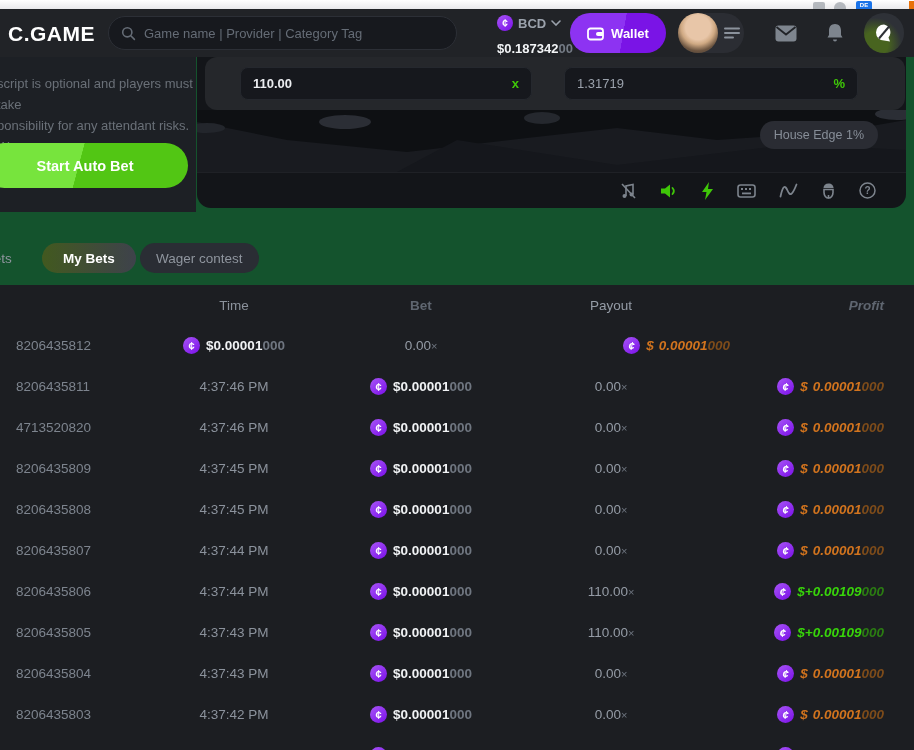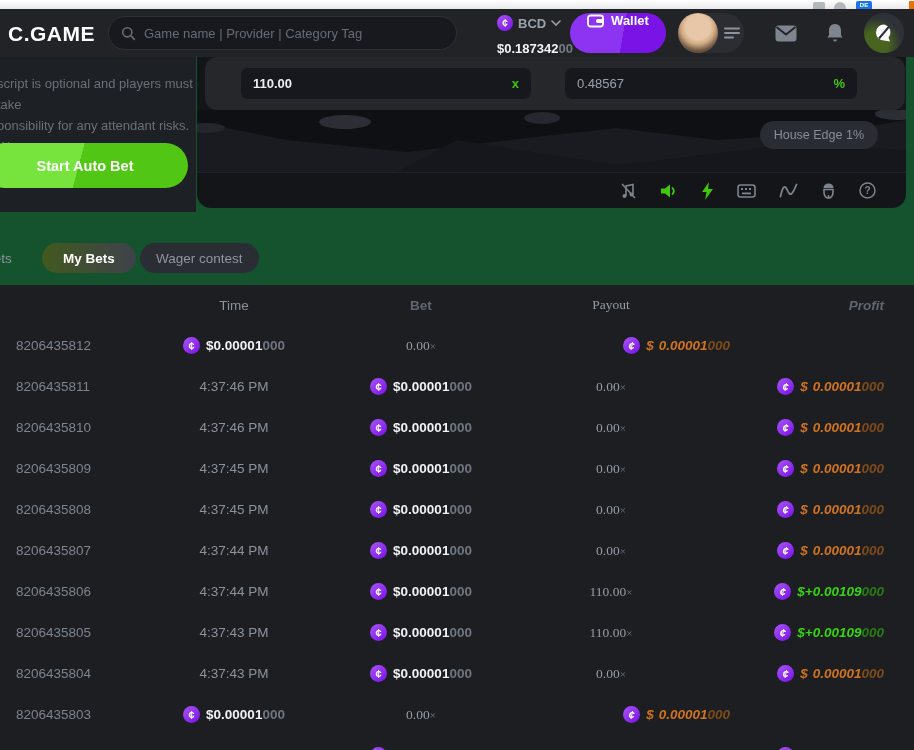--- a/index.html
+++ b/index.html
@@ -30,21 +30,21 @@
   .cur-balance { margin-top:10px; font-size:13px; font-weight:bold; }
   .bal-main { color:#f2f4f6; } .bal-dim { color:#747b85; }
 
   .coin { display:inline-flex; align-items:center; justify-content:center; width:17px; height:17px;
     border-radius:50%; background:linear-gradient(140deg,#a855f7,#7a0fe8); color:#fff;
     font-size:11px; font-weight:bold; flex:0 0 auto; }
   .coin.small { width:16px; height:16px; font-size:10px; }
 
   .wallet-btn { position:absolute; left:570px; top:4px; width:96px; height:40px; border-radius:20px;
     background:linear-gradient(100deg,#8d33f2 55%,#7a14e6 55.2%); border:none; display:flex;
-    align-items:flex-start; justify-content:center; gap:7px; color:#fff; font-weight:bold; font-size:13px; cursor:pointer; }
+    align-items:center; justify-content:center; gap:7px; color:#fff; font-weight:bold; font-size:13px; cursor:pointer; }
 
   .avatar-pill { position:absolute; left:678px; top:4px; height:40px; width:66px; border-radius:20px;
     background:#2b2d33; display:flex; align-items:center; cursor:pointer; }
   .avatar { width:40px; height:40px; border-radius:50%;
     background:radial-gradient(circle at 50% 36%, #e8c6a8 0 38%, #cfa983 52%, #6b5440 72%, #403a34 100%); }
   .menu-icon { margin-left:6px; color:#8b929c; }
 
   .hdr-icon { position:absolute; top:16px; color:#7e858e; cursor:pointer; }
   .mail { left:775px; } .bell { left:826px; top:14px; }
   .chat-circle { position:absolute; left:864px; top:4px; width:40px; height:40px; border-radius:50%;
@@ -92,21 +92,21 @@
   .table { position:absolute; left:0; top:285px; width:914px; height:465px; background:#1c1e22; }
   .trow { display:grid; grid-template-columns:118px 232px 142px 238px 1fr; align-items:center;
     height:41px; padding-right:30px; }
   .thead { height:40px; color:#5f6670; font-size:13px; }
   .c-time,.c-bet,.c-payout { text-align:center; }
   .c-profit { text-align:right; }
   .c-id { color:#7d848e; font-size:13.5px; padding-left:16px; white-space:nowrap; }
   .c-time { color:#8b929c; font-size:13.5px; }
   .c-bet { display:flex; align-items:center; justify-content:center; gap:6px; font-size:13.5px; font-weight:bold; }
   .bet-main { color:#f0f2f4; } .bet-dim { color:#6f7680; }
-  .c-payout { color:#959ca6; font-size:13.5px;font-family:Liberation Serif, serif; }
+  .c-payout { color:#959ca6; font-size:13.5px; }
   .payout-x { color:#6f7680; font-size:11px; }
   .c-profit { display:flex; align-items:center; justify-content:flex-end; gap:6px; font-size:13.5px; font-weight:bold;font-style:italic; }
   .c-profit .prefix, .c-profit .pval { }
   .c-profit.loss .prefix { color:#d2741e; margin-right:5px; }
   .c-profit.loss .pval { color:#d2741e; }
   .c-profit.loss .pdim { color:#7e4c1a; }
   .c-profit.win .prefix { color:#38d50a; }
   .c-profit.win .pval { color:#38d50a; }
   .c-profit.win .pdim { color:#2b7d12; }
 </style>
@@ -188,21 +188,21 @@
     <button class="start-btn">Start Auto Bet</button>
   </div>
 
   <div class="game-panel">
     <div class="inputs-card">
       <div class="field field-payout">
         <span class="val">110.00</span>
         <span class="suffix">x</span>
       </div>
       <div class="field field-chance">
-        <span class="val">0.48567</span>
+        <span class="val">1.31719</span>
         <span class="suffix">%</span>
       </div>
     </div>
 
     <div class="scene">
       <svg width="709" height="62" viewBox="0 0 709 62">
         <polygon points="0,12 90,30 210,42 330,28 420,18 520,30 640,22 709,10 709,62 0,62" fill="#191b20"></polygon>
         <polygon points="260,30 420,55 600,34 709,40 709,62 200,62" fill="#15171c"></polygon>
         <ellipse cx="148" cy="12" rx="26" ry="7" fill="#2b2e35"></ellipse>
         <ellipse cx="345" cy="8" rx="18" ry="6" fill="#25282e"></ellipse>
@@ -298,21 +298,21 @@
           <span><span class="bet-main">$0.00001</span><span class="bet-dim">000</span></span>
         </div>
         <div class="c-payout"><span>0.00</span><span class="payout-x">×</span></div>
         <div class="c-profit loss">
           <span class="coin">¢</span>
           <span><span class="prefix">$</span><span class="pval">0.00001</span><span class="pdim">000</span></span>
         </div>
       </div>
 
       <div class="trow">
-        <div class="c-id">8206435810</div>
+        <div class="c-id">4713520820</div>
         <div class="c-time">4:37:46 PM</div>
         <div class="c-bet">
           <span class="coin">¢</span>
           <span><span class="bet-main">$0.00001</span><span class="bet-dim">000</span></span>
         </div>
         <div class="c-payout"><span>0.00</span><span class="payout-x">×</span></div>
         <div class="c-profit loss">
           <span class="coin">¢</span>
           <span><span class="prefix">$</span><span class="pval">0.00001</span><span class="pdim">000</span></span>
         </div>
@@ -397,20 +397,21 @@
         </div>
         <div class="c-payout"><span>0.00</span><span class="payout-x">×</span></div>
         <div class="c-profit loss">
           <span class="coin">¢</span>
           <span><span class="prefix">$</span><span class="pval">0.00001</span><span class="pdim">000</span></span>
         </div>
       </div>
 
       <div class="trow">
         <div class="c-id">8206435803</div>
+        <div class="c-time">4:37:42 PM</div>
         <div class="c-bet">
           <span class="coin">¢</span>
           <span><span class="bet-main">$0.00001</span><span class="bet-dim">000</span></span>
         </div>
         <div class="c-payout"><span>0.00</span><span class="payout-x">×</span></div>
         <div class="c-profit loss">
           <span class="coin">¢</span>
           <span><span class="prefix">$</span><span class="pval">0.00001</span><span class="pdim">000</span></span>
         </div>
       </div>

